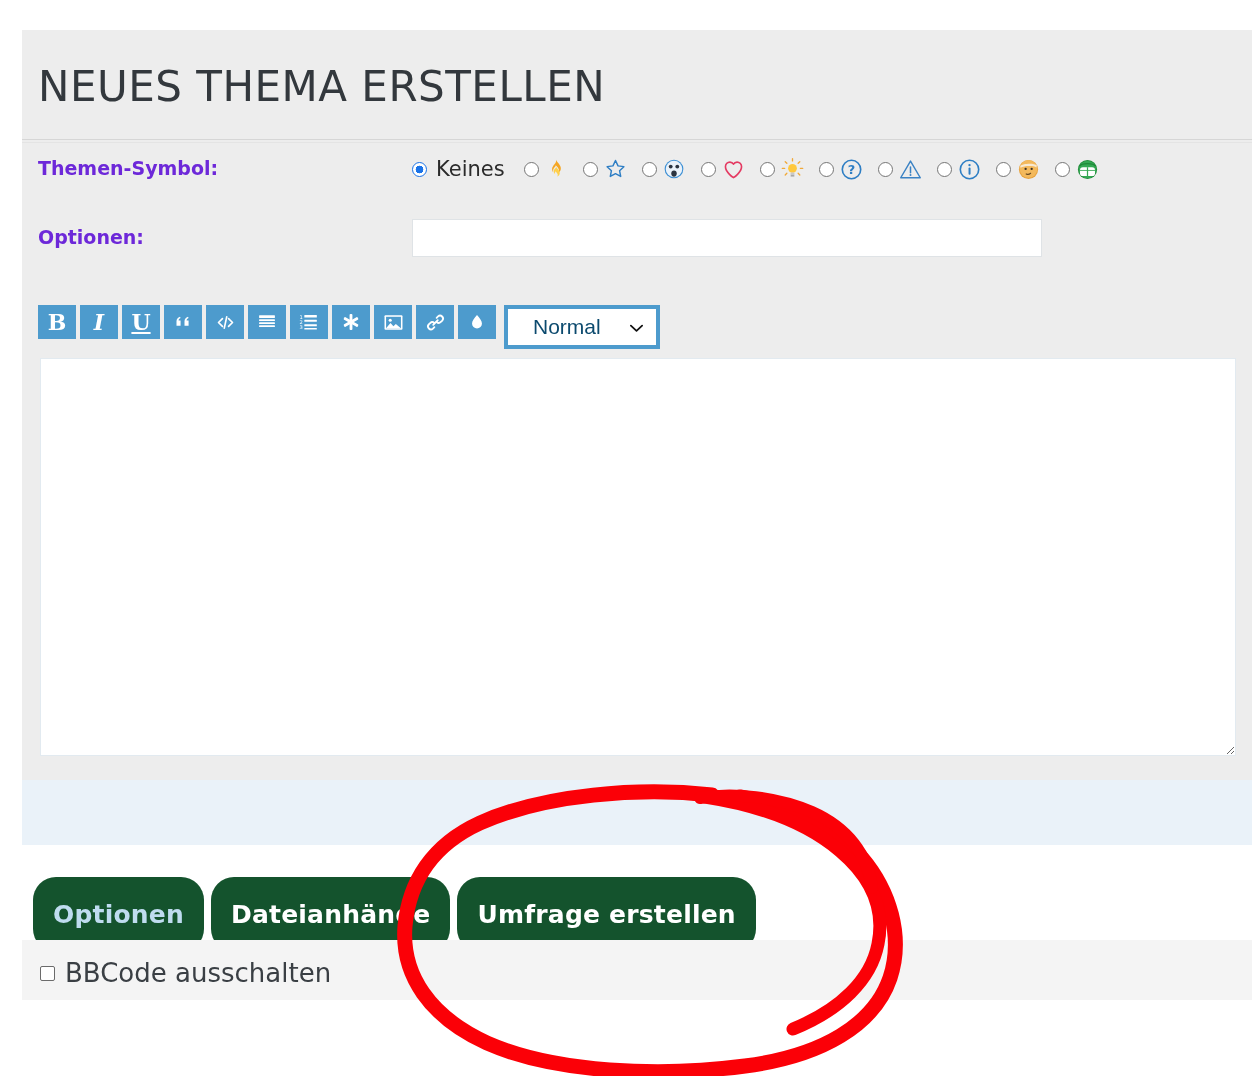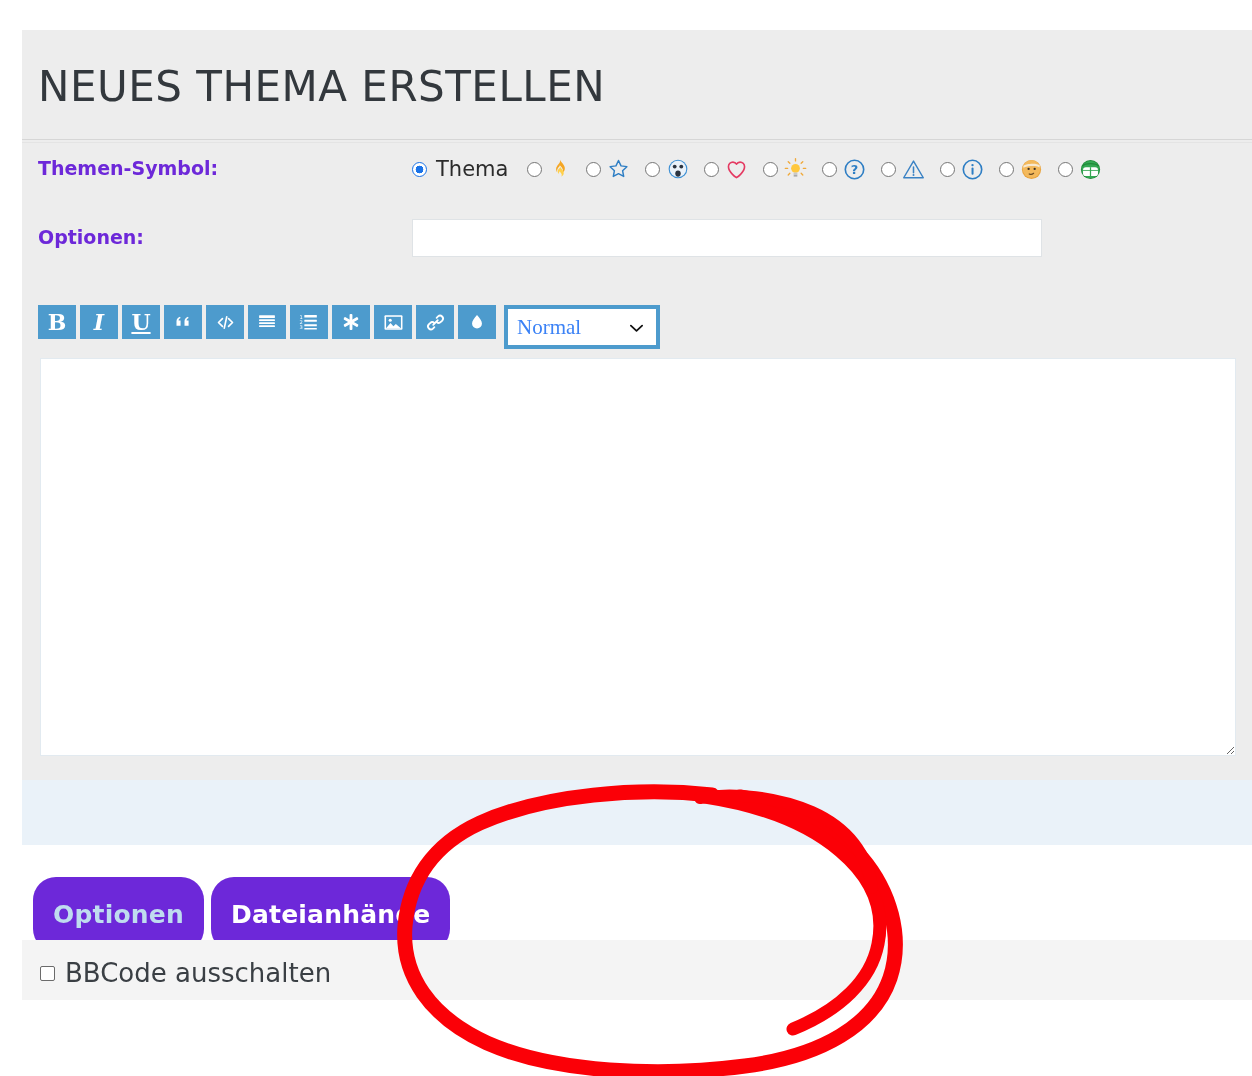--- a/index.html
+++ b/index.html
@@ -159,22 +159,23 @@
     background: #ffffff;
     box-sizing: border-box;
     display: flex;
     align-items: center;
     justify-content: space-between;
     padding: 0 8px 0 9px;
     flex: none;
   }
   .font-select .fs-val {
     font-size: 21px;
-    color: #3b82f6;
-    font-family: Liberation Serif, serif;
+    color: #0c4a6e;
+    font-family: Liberation Sans, sans-serif;
+    margin-left: 16px;
   }
   .fs-caret { font-size: 15px; color: #111; margin-right: 4px; }
 
   
   .message-box {
     position: absolute;
     left: 18px; top: 328px;
     width: 1196px; height: 398px;
     background: #ffffff;
     border: 1px solid #e2eaf0;
@@ -191,21 +192,21 @@
   }
 
   
   .tabs {
     position: absolute;
     left: 33px; top: 877px;
     display: flex;
     align-items: flex-start;
   }
   .tab {
-    background: #6d28d9;
+    background: #14532d;
     height: 75px;
     display: flex;
     align-items: center;
     justify-content: center;
     padding: 0 20px;
     margin-right: 7px;
     color: #ffffff;
     font-size: 25px;
     font-weight: bold;
     font-family: "DejaVu Sans", sans-serif;
@@ -264,21 +265,21 @@
     <div class="page-title">Neues Thema erstellen</div>
     <div class="title-rule"></div>
     <div class="title-rule2"></div>
 
     <div class="field-label label-symbol">Themen-Symbol:</div>
 
     <div class="icon-row">
 
       <div class="radio-opt">
         <span class="radio checked"></span>
-        <span class="keines-label">Thema</span>
+        <span class="keines-label">Keines</span>
       </div>
 
       <div class="radio-opt">
         <span class="radio"></span>
         <span class="sym">
           <svg width="22" height="22" viewBox="0 0 24 24">
             <path d="M12 2c.6 3.4-1.6 4.6-2.9 6.4-1.3 1.8-1.7 3.4-1.1 5.1C8.3 14.8 9 15.6 9 15.6s-.6-2.4.5-4.2c.8-1.3 2-1.9 2.3-3.4.9 1.4 2 2 2.9 3.6.9 1.6.7 3.3.2 4.3 0 0 1.7-1 2.2-3 .4-1.5.1-3.1-.8-4.6C14.9 5.6 12.9 4.3 12 2z" fill="#f5a623"></path>
             <path d="M12.2 9.8c-.4 1.5-1.8 2-2.4 3.3-.7 1.5.1 3.6 1.3 4.5-.4-1.1-.2-2.2.6-3.1.5 1.4 1.7 2 2.1 3.2.3.9 0 1.9-.5 2.6 1.6-.6 2.8-2.2 2.8-4 0-2.1-1.7-3.5-2.5-4.6-.4-.6-1.1-1.3-1.4-1.9z" fill="#ffd04a"></path>
           </svg>
         </span>
@@ -488,20 +489,21 @@
 
     <textarea class="message-box" placeholder="" style=""></textarea>
 
   </div>
 
   <div class="blue-bar"></div>
 
   <div class="tabs">
     <div class="tab active">Optionen</div>
     <div class="tab">Dateianhänge</div>
+    <div class="tab">Umfrage erstellen</div>
   </div>
 
   <div class="bbcode-panel">
     <div class="bbcode-inner">
       <span class="cb"></span>
       <span class="bbcode-label">BBCode ausschalten</span>
     </div>
   </div>
 
   <svg class="annotation" viewBox="0 0 1252 1076">

